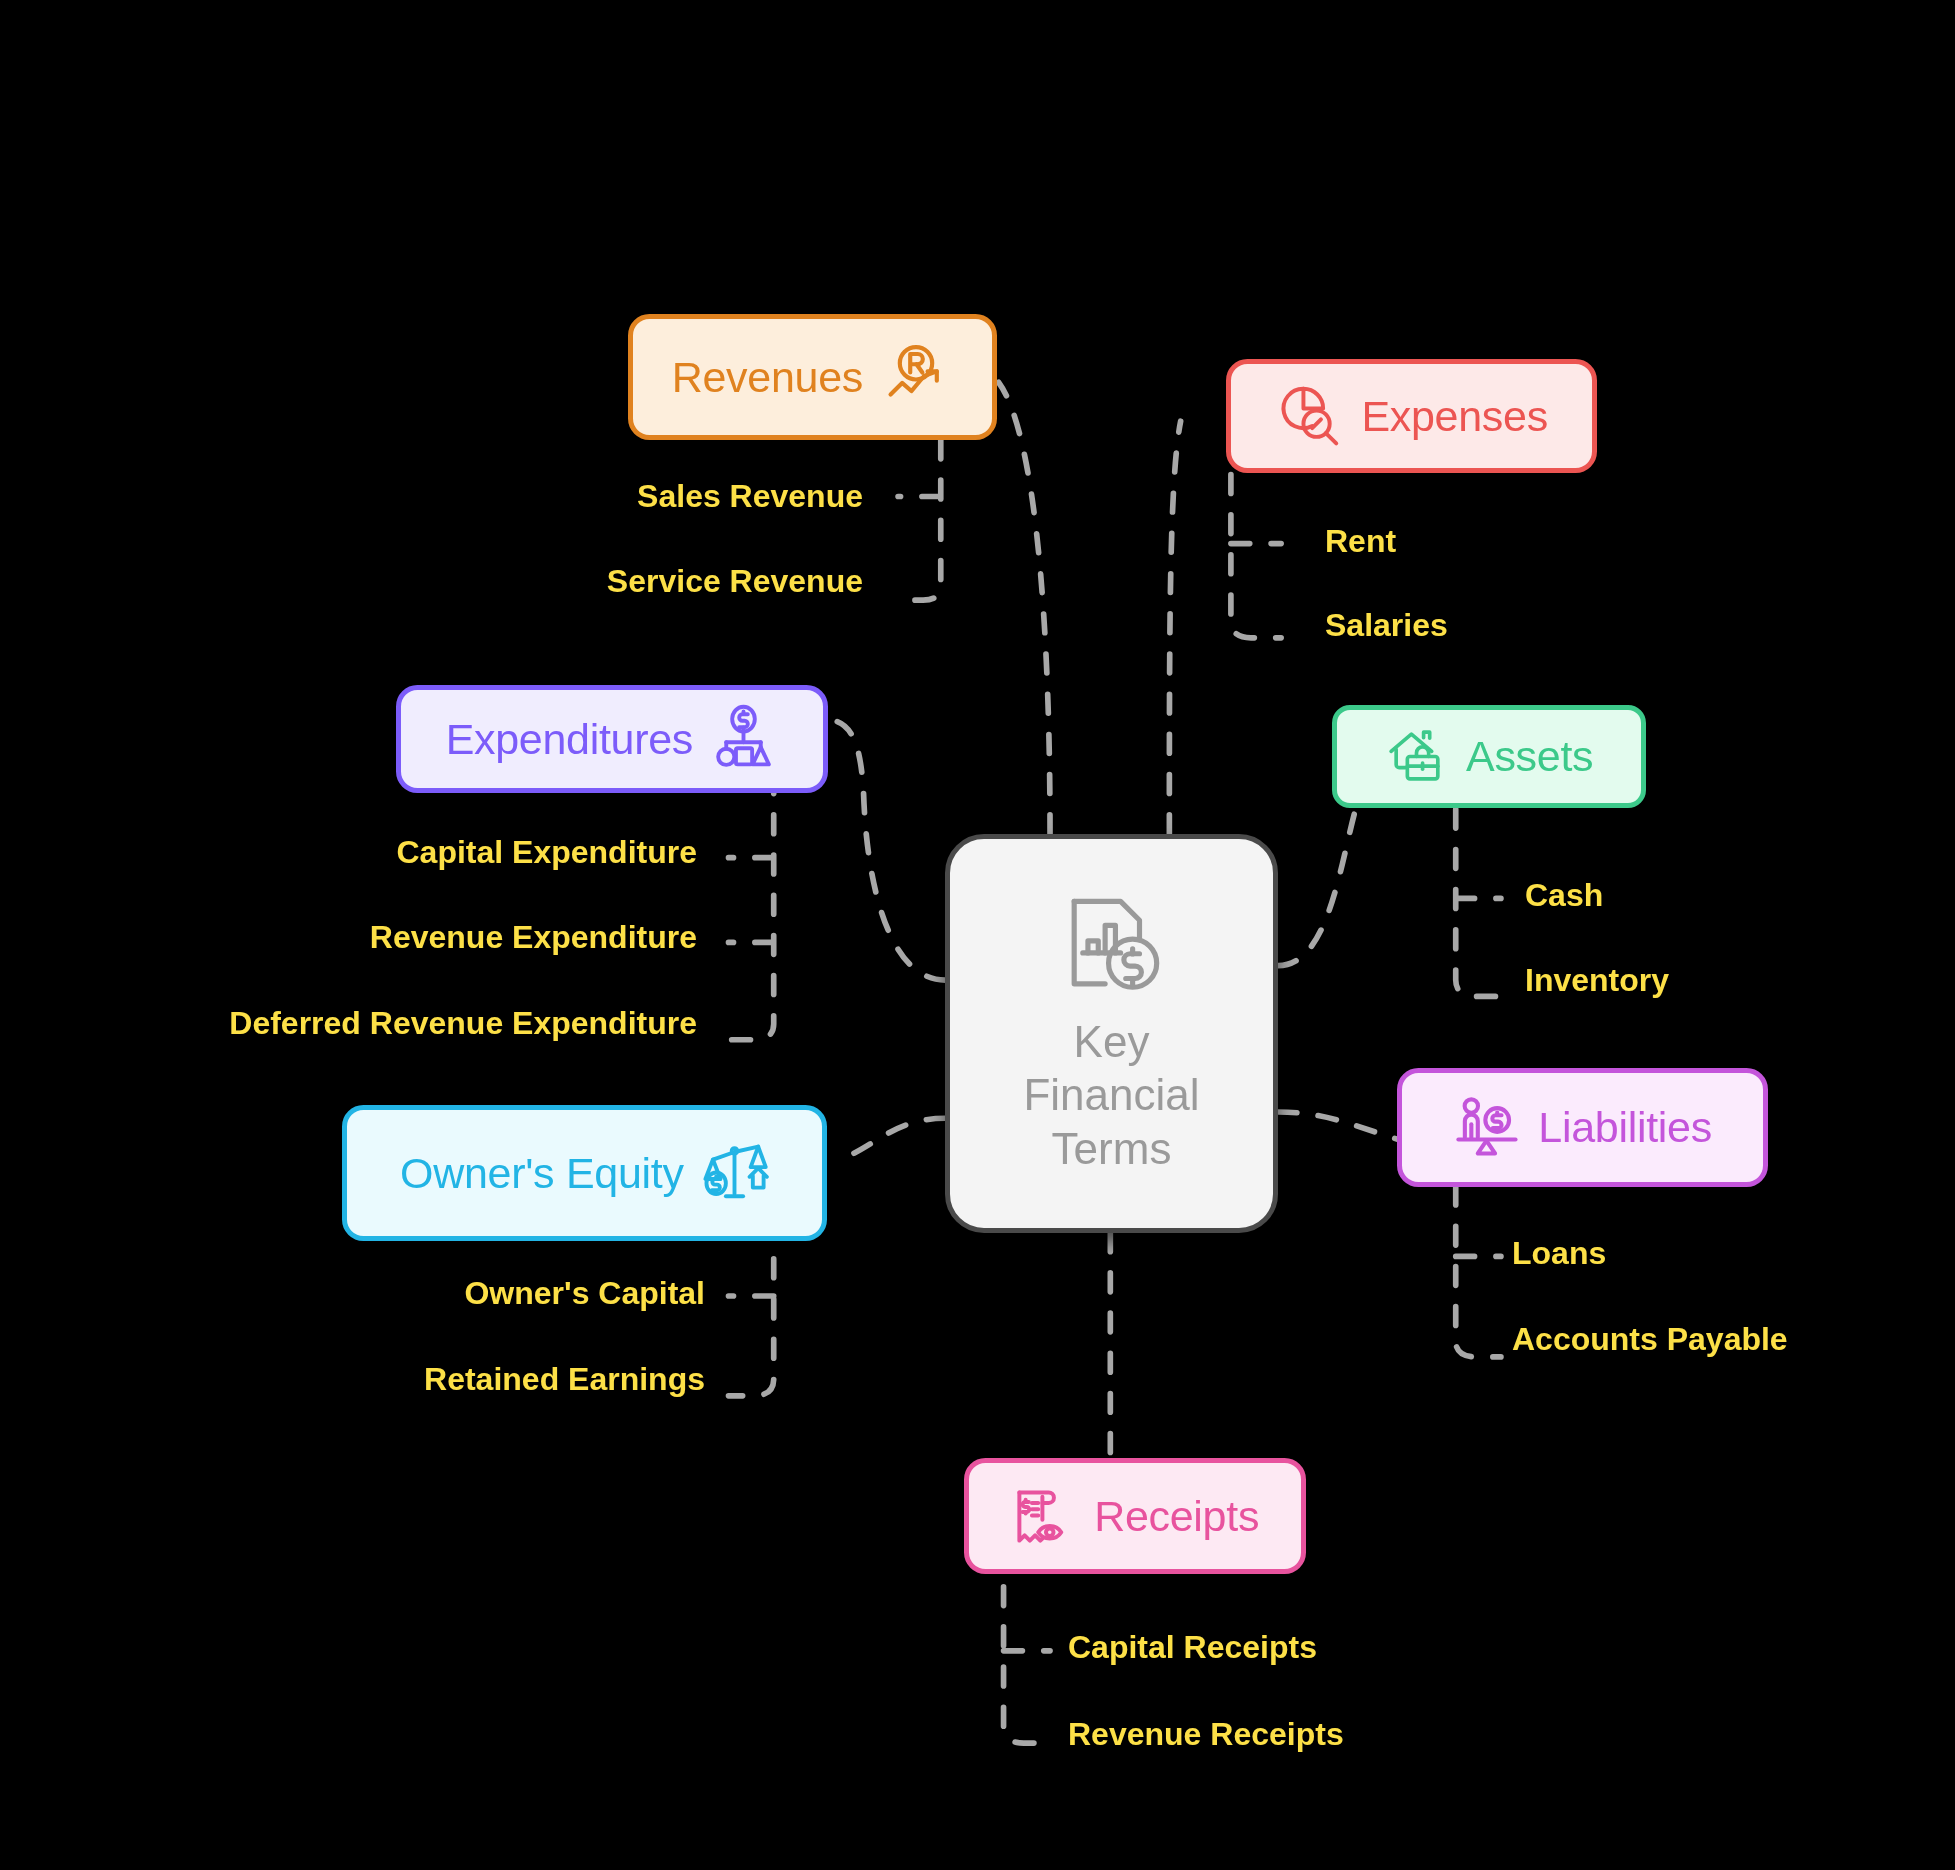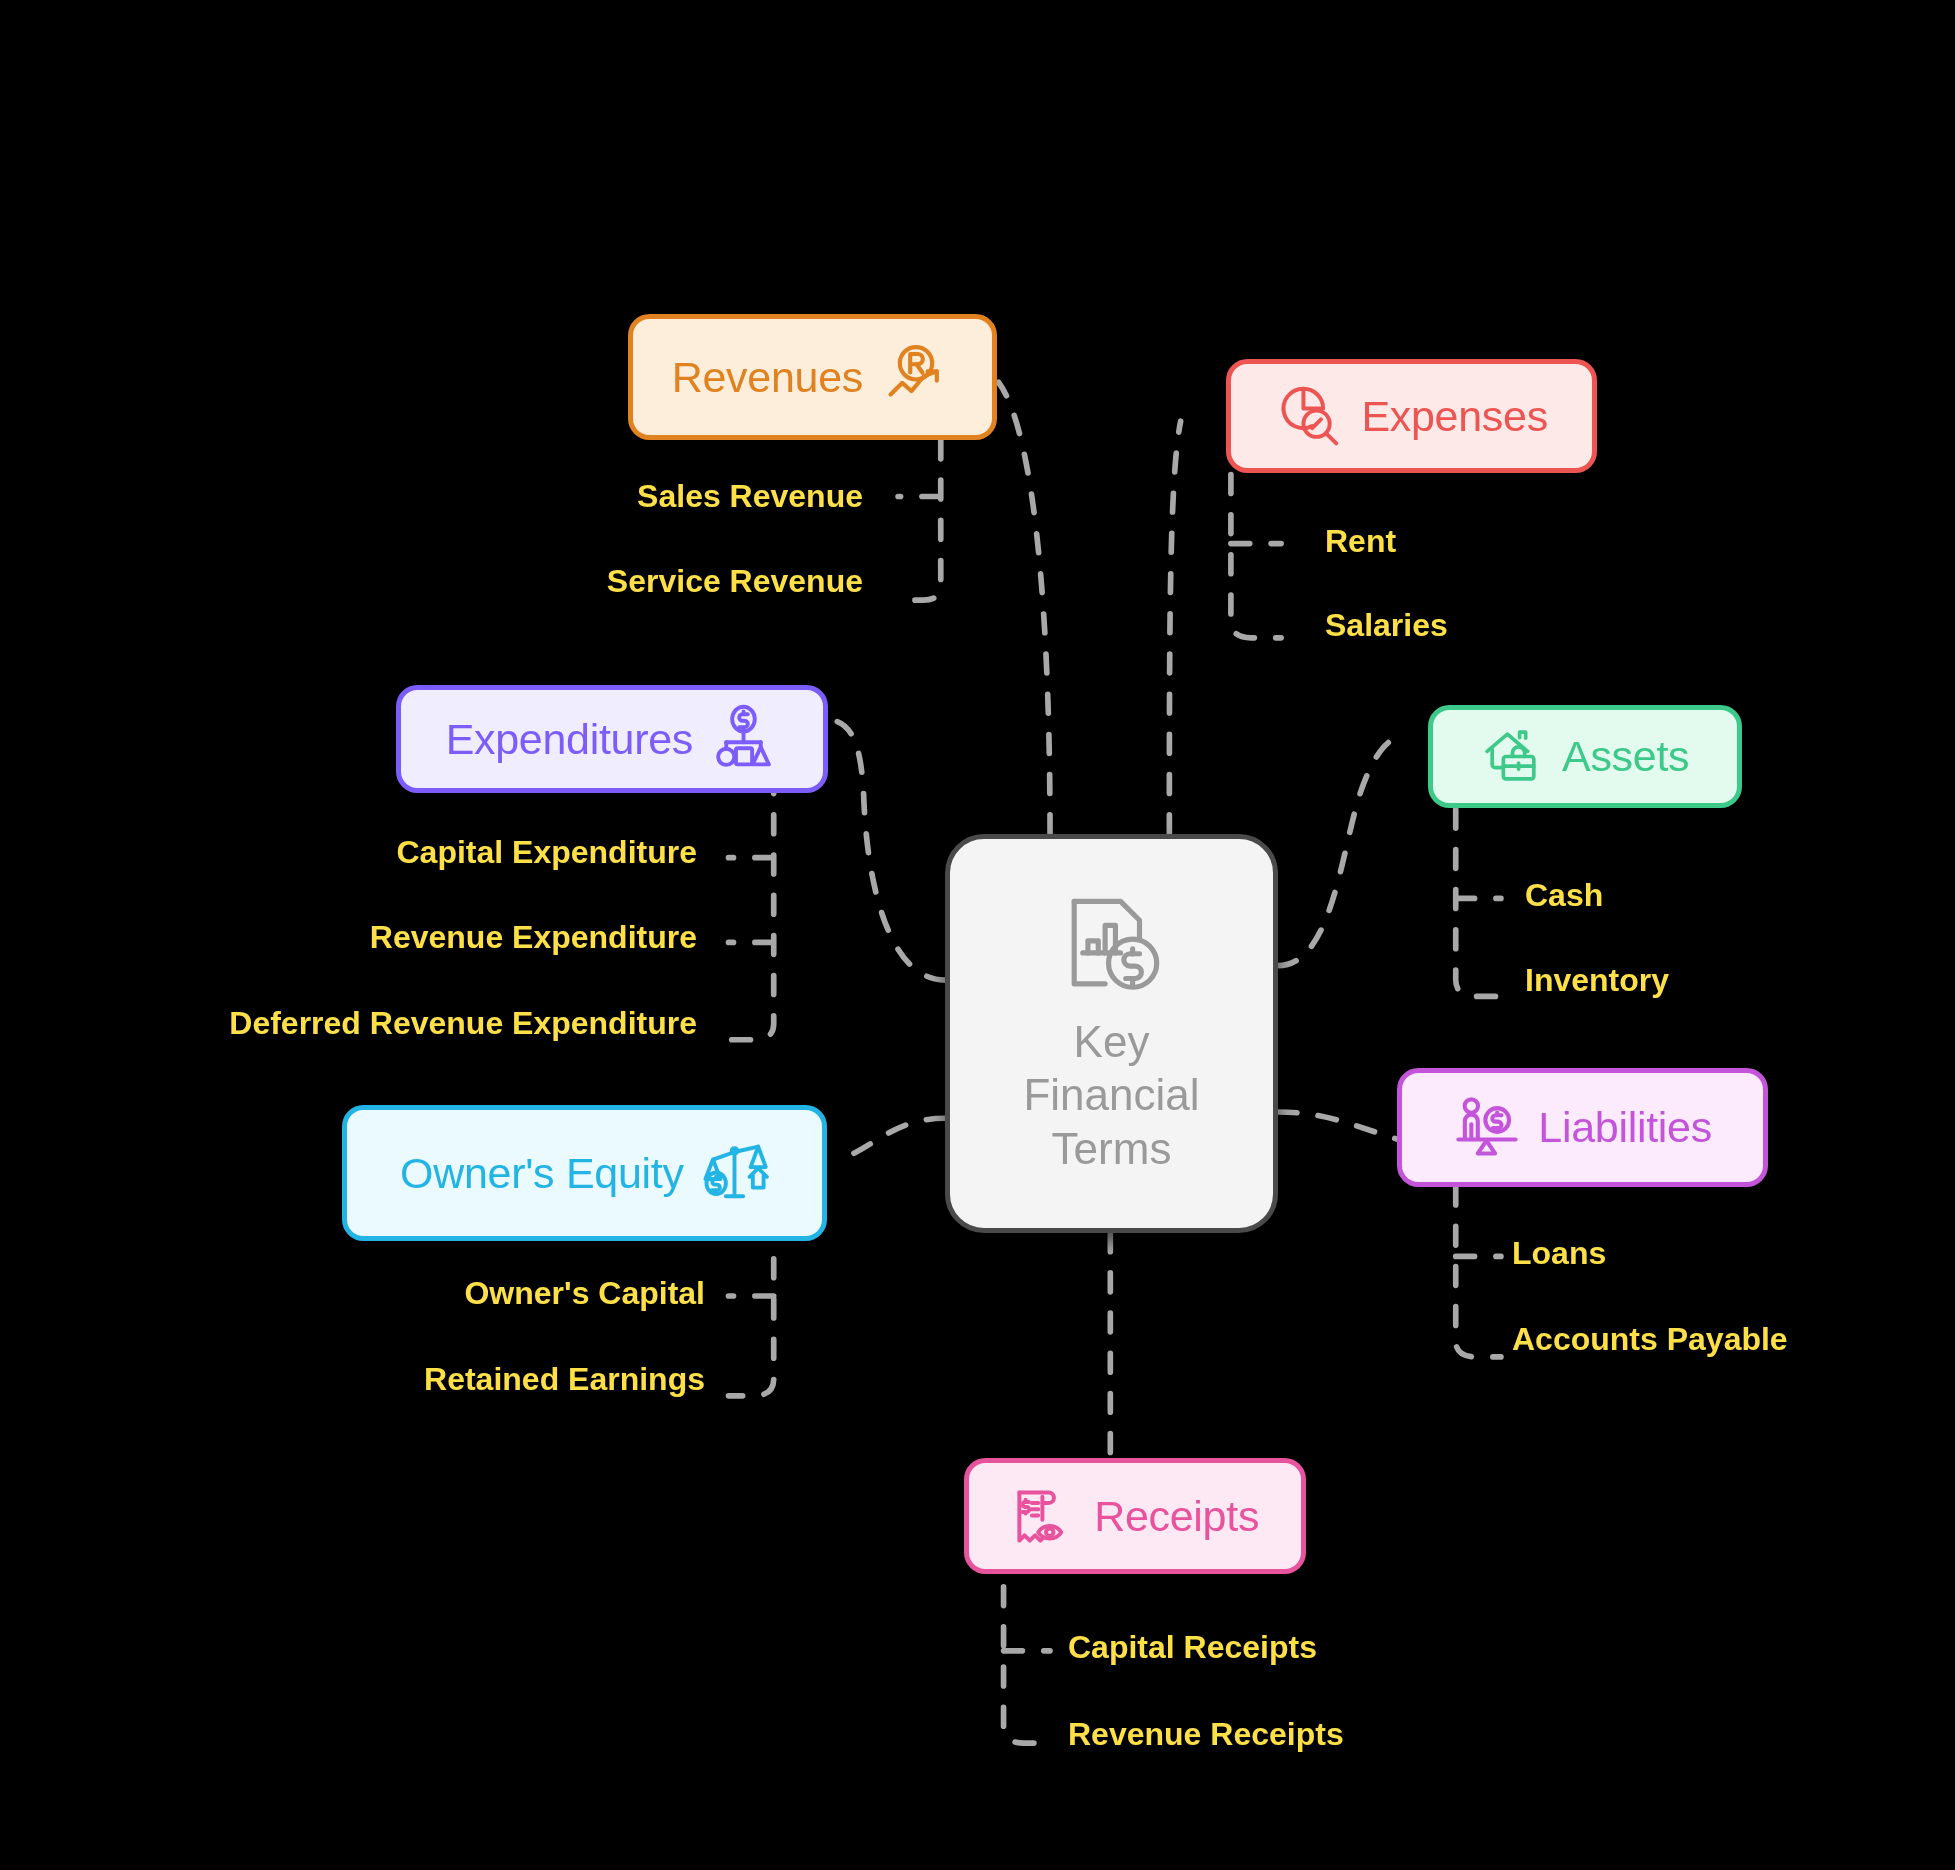--- a/index.html
+++ b/index.html
@@ -178,22 +178,22 @@
         <path d="M32 25.5 v10"></path>
         <path d="M16 35.5 h32"></path>
         <path d="M16 35.5 v6 M48 35.5 v5"></path>
         <circle cx="16" cy="49" r="7.5"></circle>
         <rect x="25" y="41" width="15" height="15" rx="1.5"></rect>
         <path d="M48 40 l7.5 16 h-15 Z"></path>
       </svg>
     </span>
   </div>
 
-  <div class="node" style="left:1428px; top:705px; width:314px; height:103px;
-              border-color:#3CC98A; background:#E3FBEE;">
+  <div class="node" style="left:1332px; top:705px; width:314px; height:103px;
+              border-color:#3CC98A; background:#E3FBEE;border-radius:18px;">
     <span class="ico">
       <svg width="65" height="65" viewBox="0 0 64 64" fill="none" stroke="#3CC98A" stroke-width="3.6" stroke-linecap="round" stroke-linejoin="round">
         <path d="M6 28 L26 11 L46 28"></path>
         <path d="M38 14.5 V9 h6 v6"></path>
         <path d="M11 26 v15 a3 3 0 0 0 3 3 h6"></path>
         <rect x="22" y="33" width="30" height="22" rx="2.5"></rect>
         <path d="M31 33 v-3.5 a6 6 0 0 1 12 0 V33"></path>
         <path d="M22 42.5 h30"></path>
         <path d="M37 39.5 v6"></path>
       </svg>

